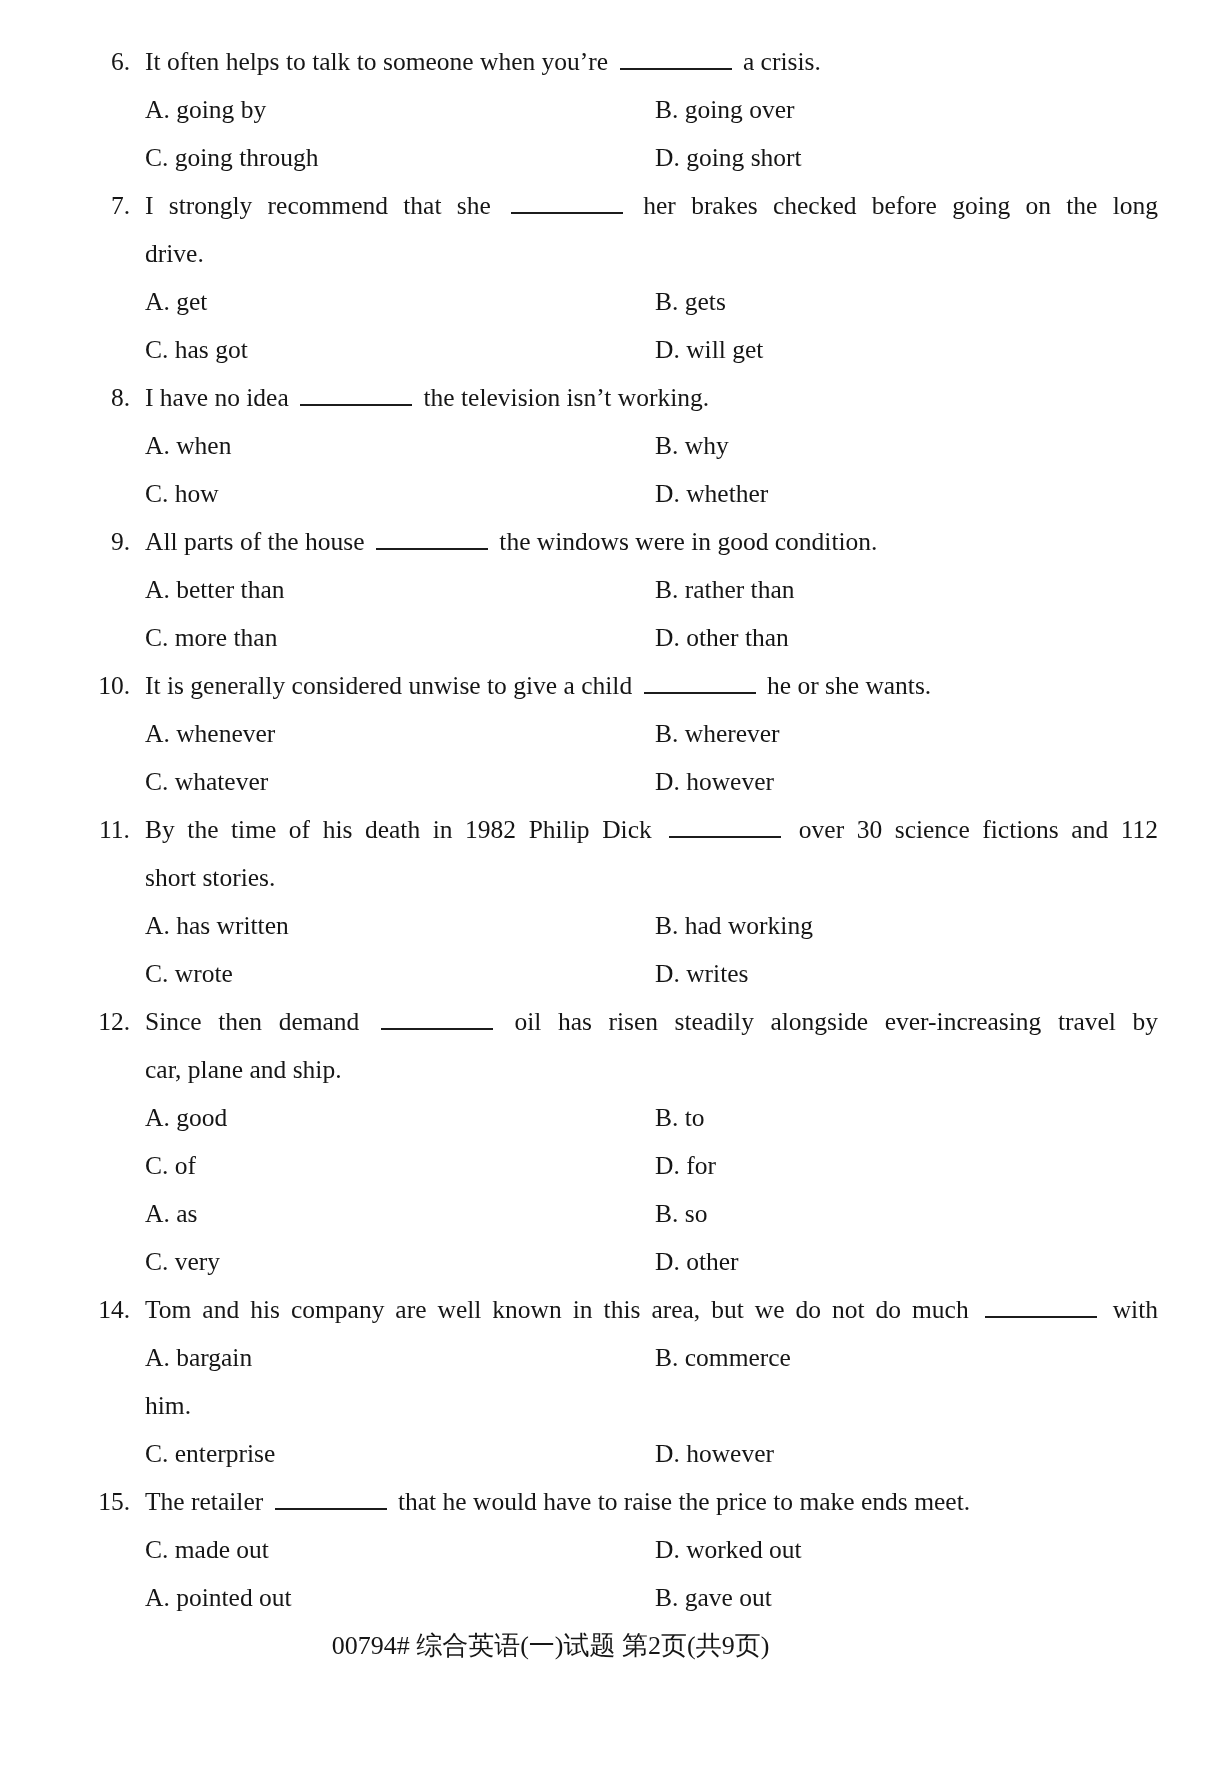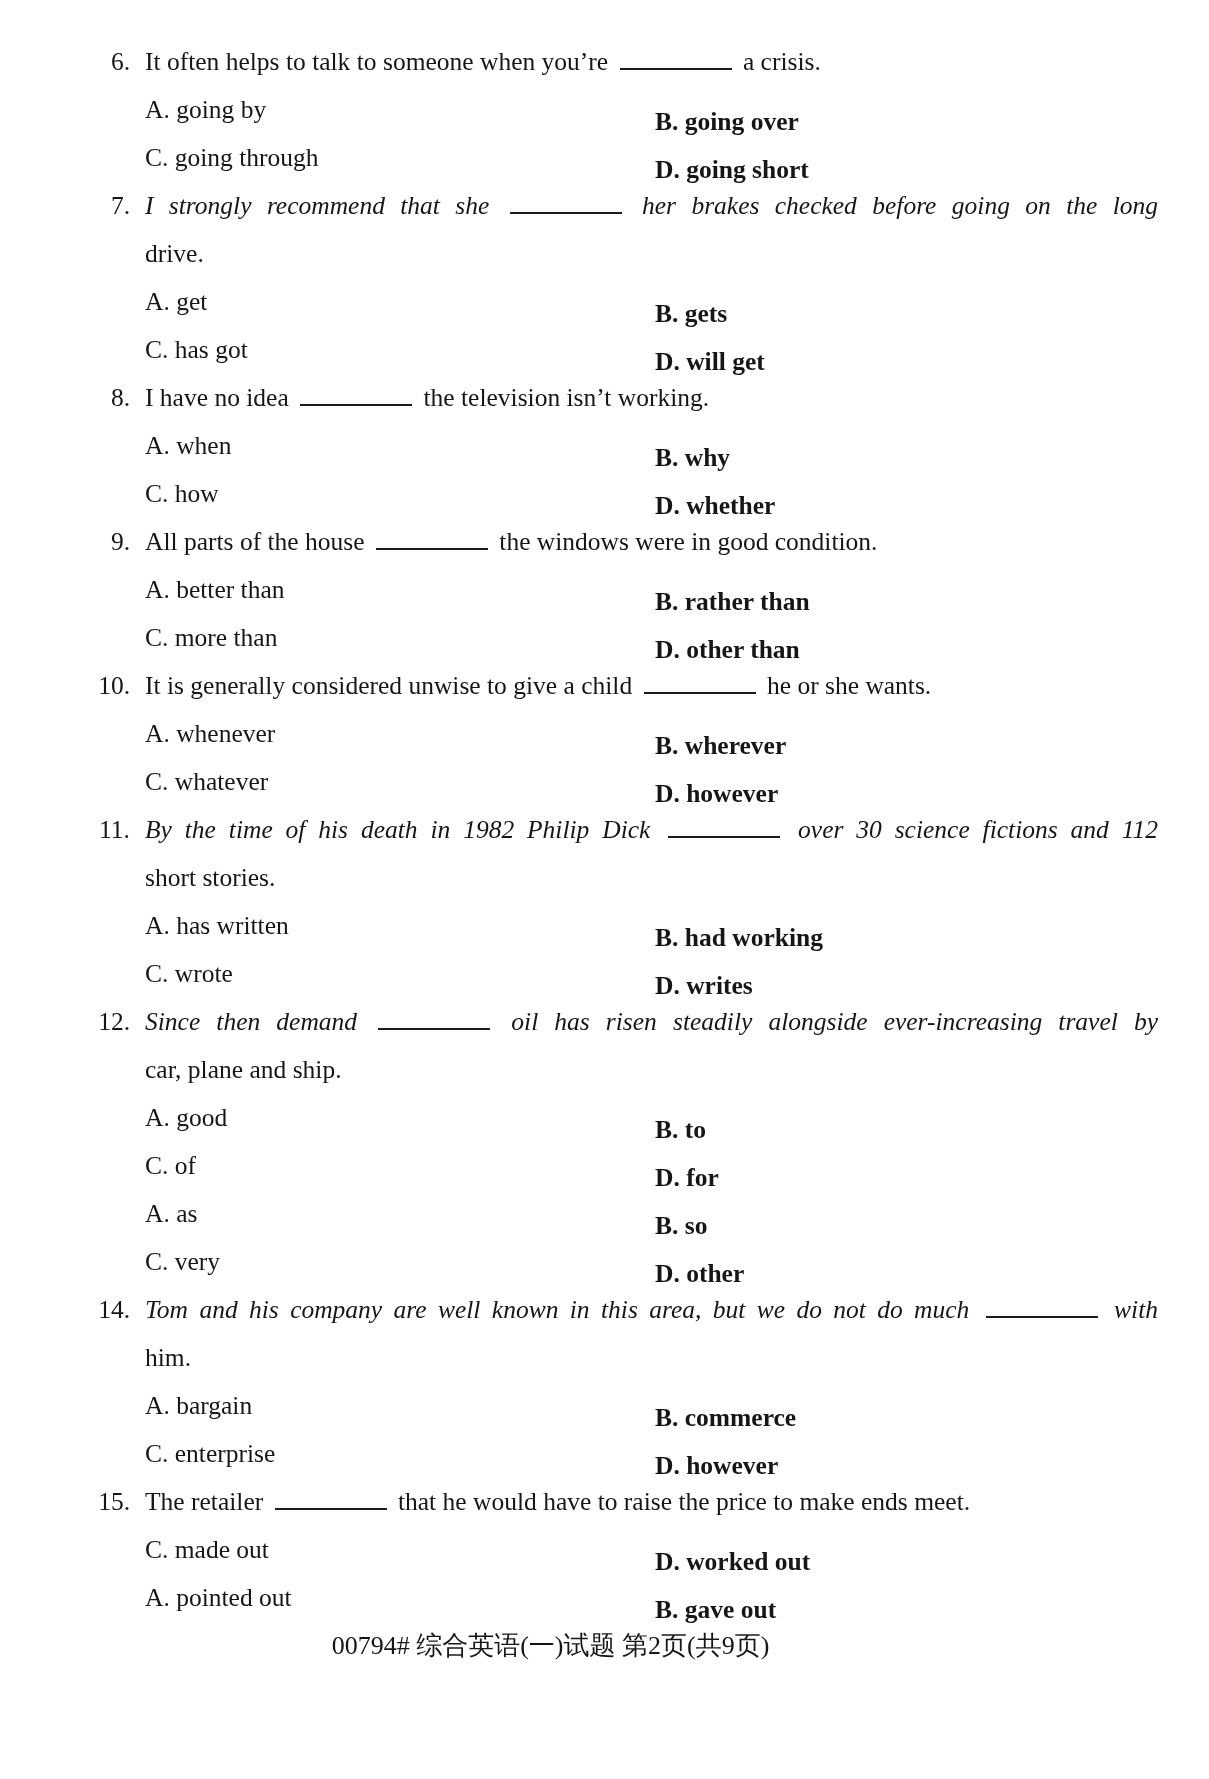--- a/index.html
+++ b/index.html
@@ -26,34 +26,32 @@
     white-space: nowrap;
   }
   .line.just { white-space: normal; }
   .just .qtext {
     display: block;
     width: 100%;
     height: 48px;
     text-align: justify;
     text-align-last: justify;
     overflow: hidden;
-    font-style: italic;
   }
   .qnum {
     position: absolute;
     left: 0; top: 0;
     width: 130px;
     text-align: right;
     line-height: 48px;
   }
   .optB {
     position: absolute;
-    left: 655px; top: 12px;
+    left: 655px; top: 0;
     line-height: 48px;
-    font-weight: bold;
   }
   .blank {
     display: inline-block;
     width: 112px;
     height: 0;
     border-bottom: 2px solid #1c1c1c;
     margin: 0 5px;
     vertical-align: baseline;
   }
   .footer {
@@ -120,22 +118,22 @@
       </section>
       <section>
         <div class="line"><span class="optA">A. as</span><span class="optB">B. so</span></div>
         <div class="line"><span class="optA">C. very</span><span class="optB">D. other</span></div>
       </section>
       <section>
         <div class="line just">
           <span class="qnum">14.</span>
           <span class="qtext">Tom and his company are well known in this area, but we do not do much <span class="blank"></span> with</span>
         </div>
+        <div class="line"><span class="optA">A. bargain</span><span class="optB">B. commerce</span></div>
         <div class="line"><span class="qtext">him.</span></div>
-        <div class="line"><span class="optA">A. bargain</span><span class="optB">B. commerce</span></div>
         <div class="line"><span class="optA">C. enterprise</span><span class="optB">D. however</span></div>
       </section>
       <section>
         <div class="line"><span class="qnum">15.</span><span class="qtext">The retailer <span class="blank"></span> that he would have to raise the price to make ends meet.</span></div>
         <div class="line"><span class="optA">C. made out</span><span class="optB">D. worked out</span></div>
         <div class="line"><span class="optA">A. pointed out</span><span class="optB">B. gave out</span></div>
       </section>
     </main>
   <div class="footer">00794# 综合英语(一)试题 第2页(共9页)</div>
 </div>

